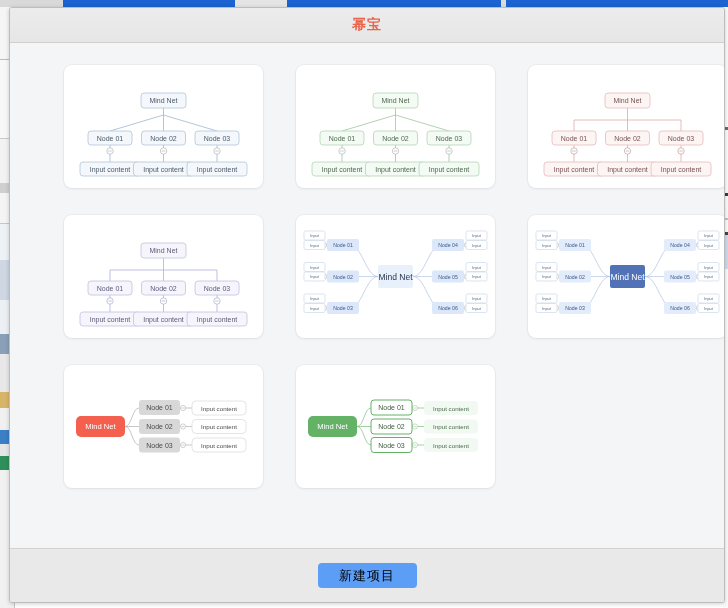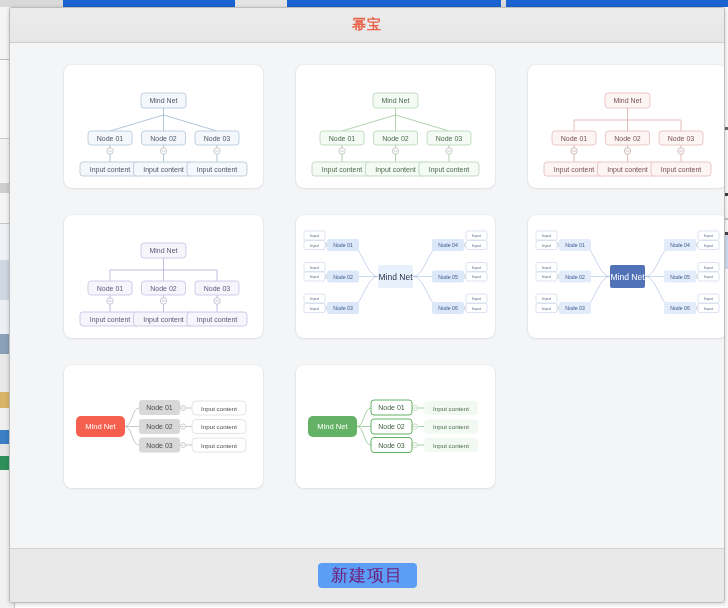--- a/index.html
+++ b/index.html
@@ -53,21 +53,21 @@
     cursor:pointer;
   }
   .card svg{display:block;width:100%;height:100%;}
 
   .footer{
     flex:0 0 53px;height:53px;background:#e9e9e9;border-top:1px solid #d2d2d2;
     display:flex;align-items:center;justify-content:center;
   }
   .new-btn{
     width:99px;height:25px;border:none;border-radius:4px;
-    background:#5c9ef5;color:#701a75;font-size:17px;letter-spacing:1px;
+    background:#5c9ef5;color:#000000;font-size:13px;letter-spacing:1px;
     font-family:"Liberation Sans","DejaVu Sans",sans-serif;cursor:pointer;
     display:flex;align-items:center;justify-content:center;
   }
   
   text{font-family:"Liberation Sans","DejaVu Sans",sans-serif;}
 </style>
 </head>
 <body>
 
 <div class="desktop">

